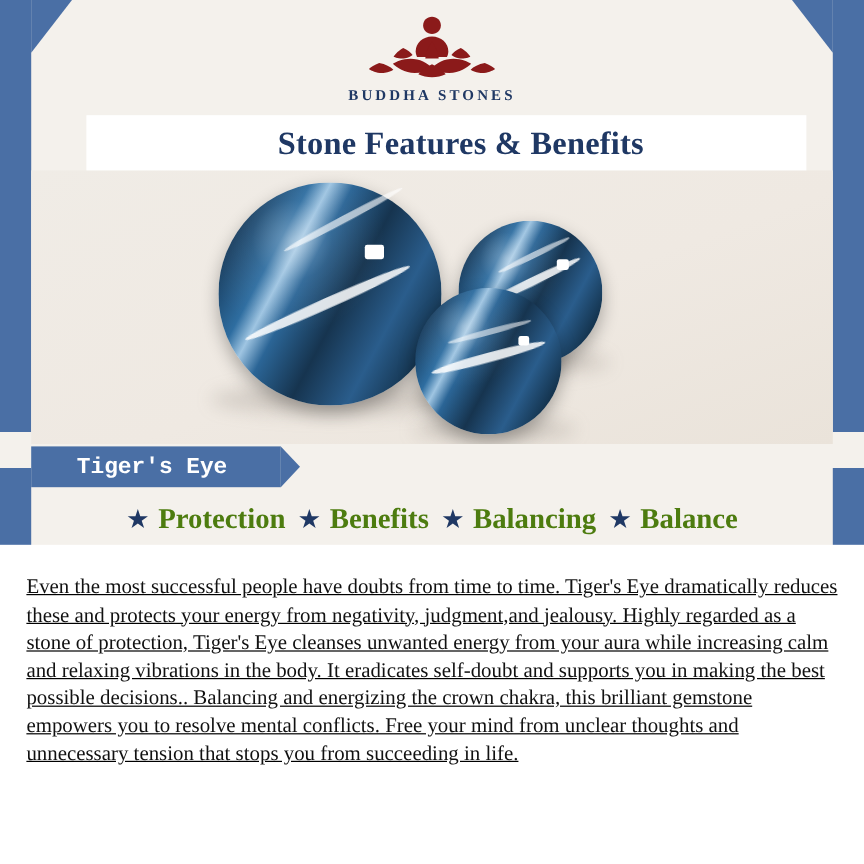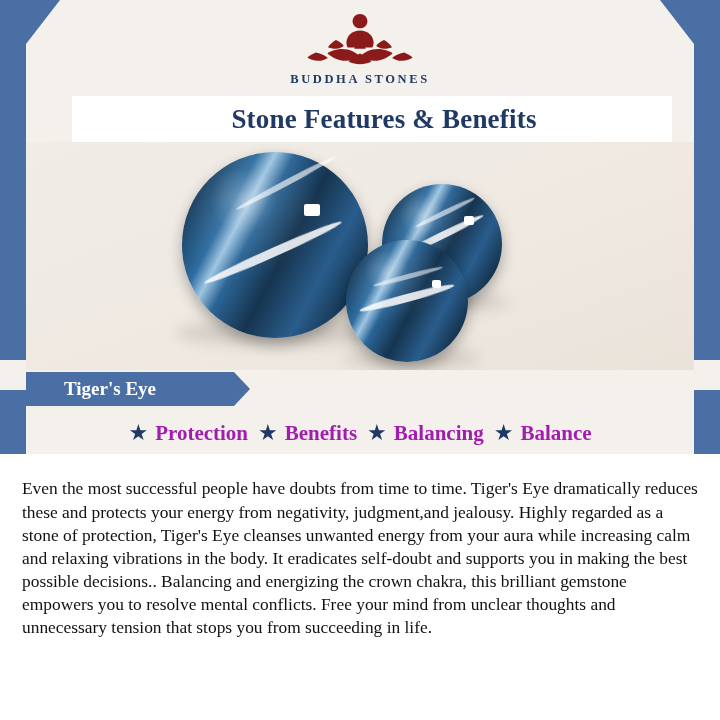--- a/index.html
+++ b/index.html
@@ -219,21 +219,21 @@
     left: 26px;
     top: 372px;
     width: 208px;
     height: 34px;
     background: #4a6fa5;
     display: flex;
     align-items: center;
     z-index: 6;
   }
   .name-tag .name-text {
-    font-family: Liberation Serif, serif;
+    font-family: Liberation Mono, monospace;
     color: #ffffff;
     font-size: 19px;
     font-weight: bold;
     padding-left: 38px;
   }
   .name-tag:after {
     content: "";
     position: absolute;
     right: -16px; top: 0;
     width: 0; height: 0;
@@ -260,34 +260,35 @@
     align-items: center;
     gap: 7px;
   }
   .benefit .star {
     color: #1f3864;
     font-size: 22px;
     line-height: 1;
   }
   .benefit .benefit-label {
     font-family: "Liberation Serif", serif;
-    font-size: 21px;
+    font-size: 24px;
     font-weight: bold;
-    color: #a21caf;
+    color: #4d7c0f;
   }
 
   
   .body-panel {
     position: absolute;
     left: 0;
     right: 0;
     top: 454px;
     bottom: 0;
     background: #ffffff;
     z-index: 6;
+    text-decoration: underline;
   }
   .body-text {
     padding: 6px 20px 0 22px;
     font-family: "Liberation Serif", serif;
     font-size: 17.4px;
     line-height: 1.33;
     color: #111111;
     text-align: left;
   }
 </style>

